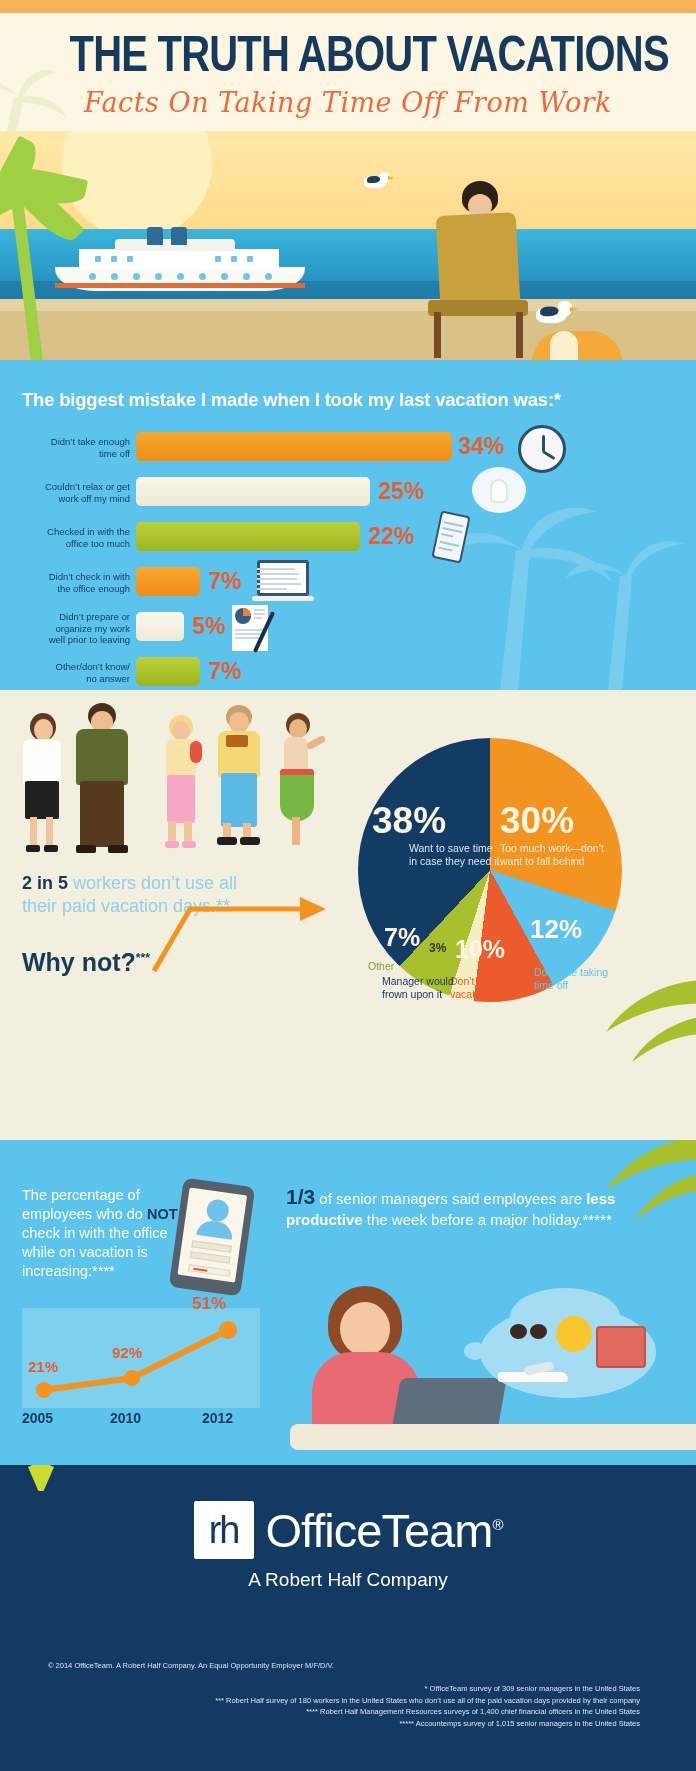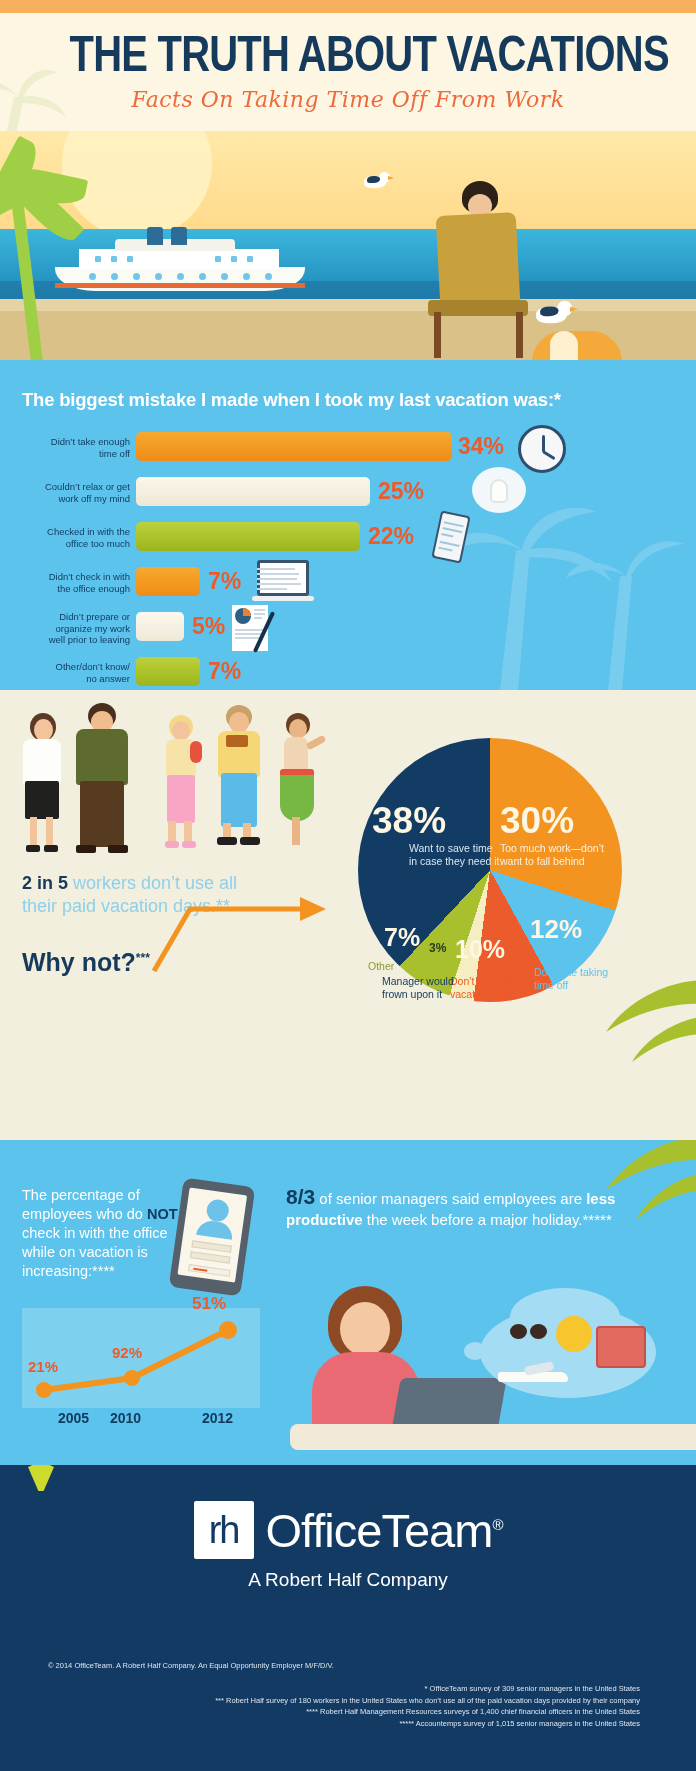--- a/index.html
+++ b/index.html
@@ -26,21 +26,21 @@
   .maintitle {
     position:absolute; left:0; top:12px; width:696px; text-align:center;
     font-family:"Liberation Sans Narrow","Liberation Sans",sans-serif;
     font-weight:bold; font-size:50px; letter-spacing:-1px;
     color:#153a5b; transform:scaleX(0.80); transform-origin:center top;
     white-space:nowrap;
   }
   .subtitle {
     position:absolute; left:0; top:74px; width:696px; text-align:center;
     font-family:"DejaVu Serif", serif; font-style:italic;
-    font-size:22px; color:#ec6a3c; letter-spacing:.5px; white-space:nowrap;
+    font-size:27px; color:#ec6a3c; letter-spacing:.5px; white-space:nowrap;
   }
 
   
   .hero { position:absolute; left:0; top:131px; width:696px; height:229px; overflow:hidden; }
   .hero-sky { position:absolute; inset:0; background:linear-gradient(#ffe9a8,#ffd98a 45%,#ffcf7a 55%,#ffe0a0); }
   .hero-sun { position:absolute; left:62px; top:-42px; width:150px; height:150px; border-radius:50%; background:#fff3c4; opacity:.85;}
   .hero-sea { position:absolute; left:0; top:98px; width:696px; height:70px; background:linear-gradient(#3cb6dd,#1e88b8); }
   .hero-sea2 { position:absolute; left:0; top:150px; width:696px; height:24px; background:#1f6f9c; opacity:.55;}
   .hero-sand { position:absolute; left:0; top:168px; width:696px; height:61px; background:#d9c188; }
   .hero-sand2 { position:absolute; left:0; top:168px; width:696px; height:12px; background:#e6d3a4; }
@@ -538,27 +538,27 @@
         <polyline points="22,82 110,70 206,22" fill="none" stroke="#f2941f" stroke-width="6" stroke-linejoin="round" stroke-linecap="round"></polyline>
         <circle cx="22" cy="82" r="8" fill="#f2941f"></circle>
         <circle cx="110" cy="70" r="8" fill="#f2941f"></circle>
         <circle cx="206" cy="22" r="9" fill="#f2941f"></circle>
       </svg>
       <div class="lc-val" style="left:6px;top:50px;">21%</div>
       <div class="lc-val" style="left:90px;top:36px;">92%</div>
       <div class="lc-val" style="left:170px;top:-14px;font-size:17px;">51%</div>
     </div>
     <div class="lc-labels">
-      <div class="lc-x" style="left:0;margin-left:36px;">2005</div>
+      <div class="lc-x" style="left:0;">2005</div>
       <div class="lc-x" style="left:88px;">2010</div>
       <div class="lc-x" style="left:180px;">2012</div>
     </div>
 
     <div class="third-text">
-      <span class="big">8/3</span><span> of senior managers said employees are </span><b class="bold-w">less productive</b><span> the week before a major holiday.*****</span>
+      <span class="big">1/3</span><span> of senior managers said employees are </span><b class="bold-w">less productive</b><span> the week before a major holiday.*****</span>
     </div>
 
     <div class="woman">
       <div class="w-hair"></div>
       <div class="w-face"></div>
       <div class="w-body"></div>
       <div class="lap2"></div>
       <div class="desk"></div>
     </div>
 

